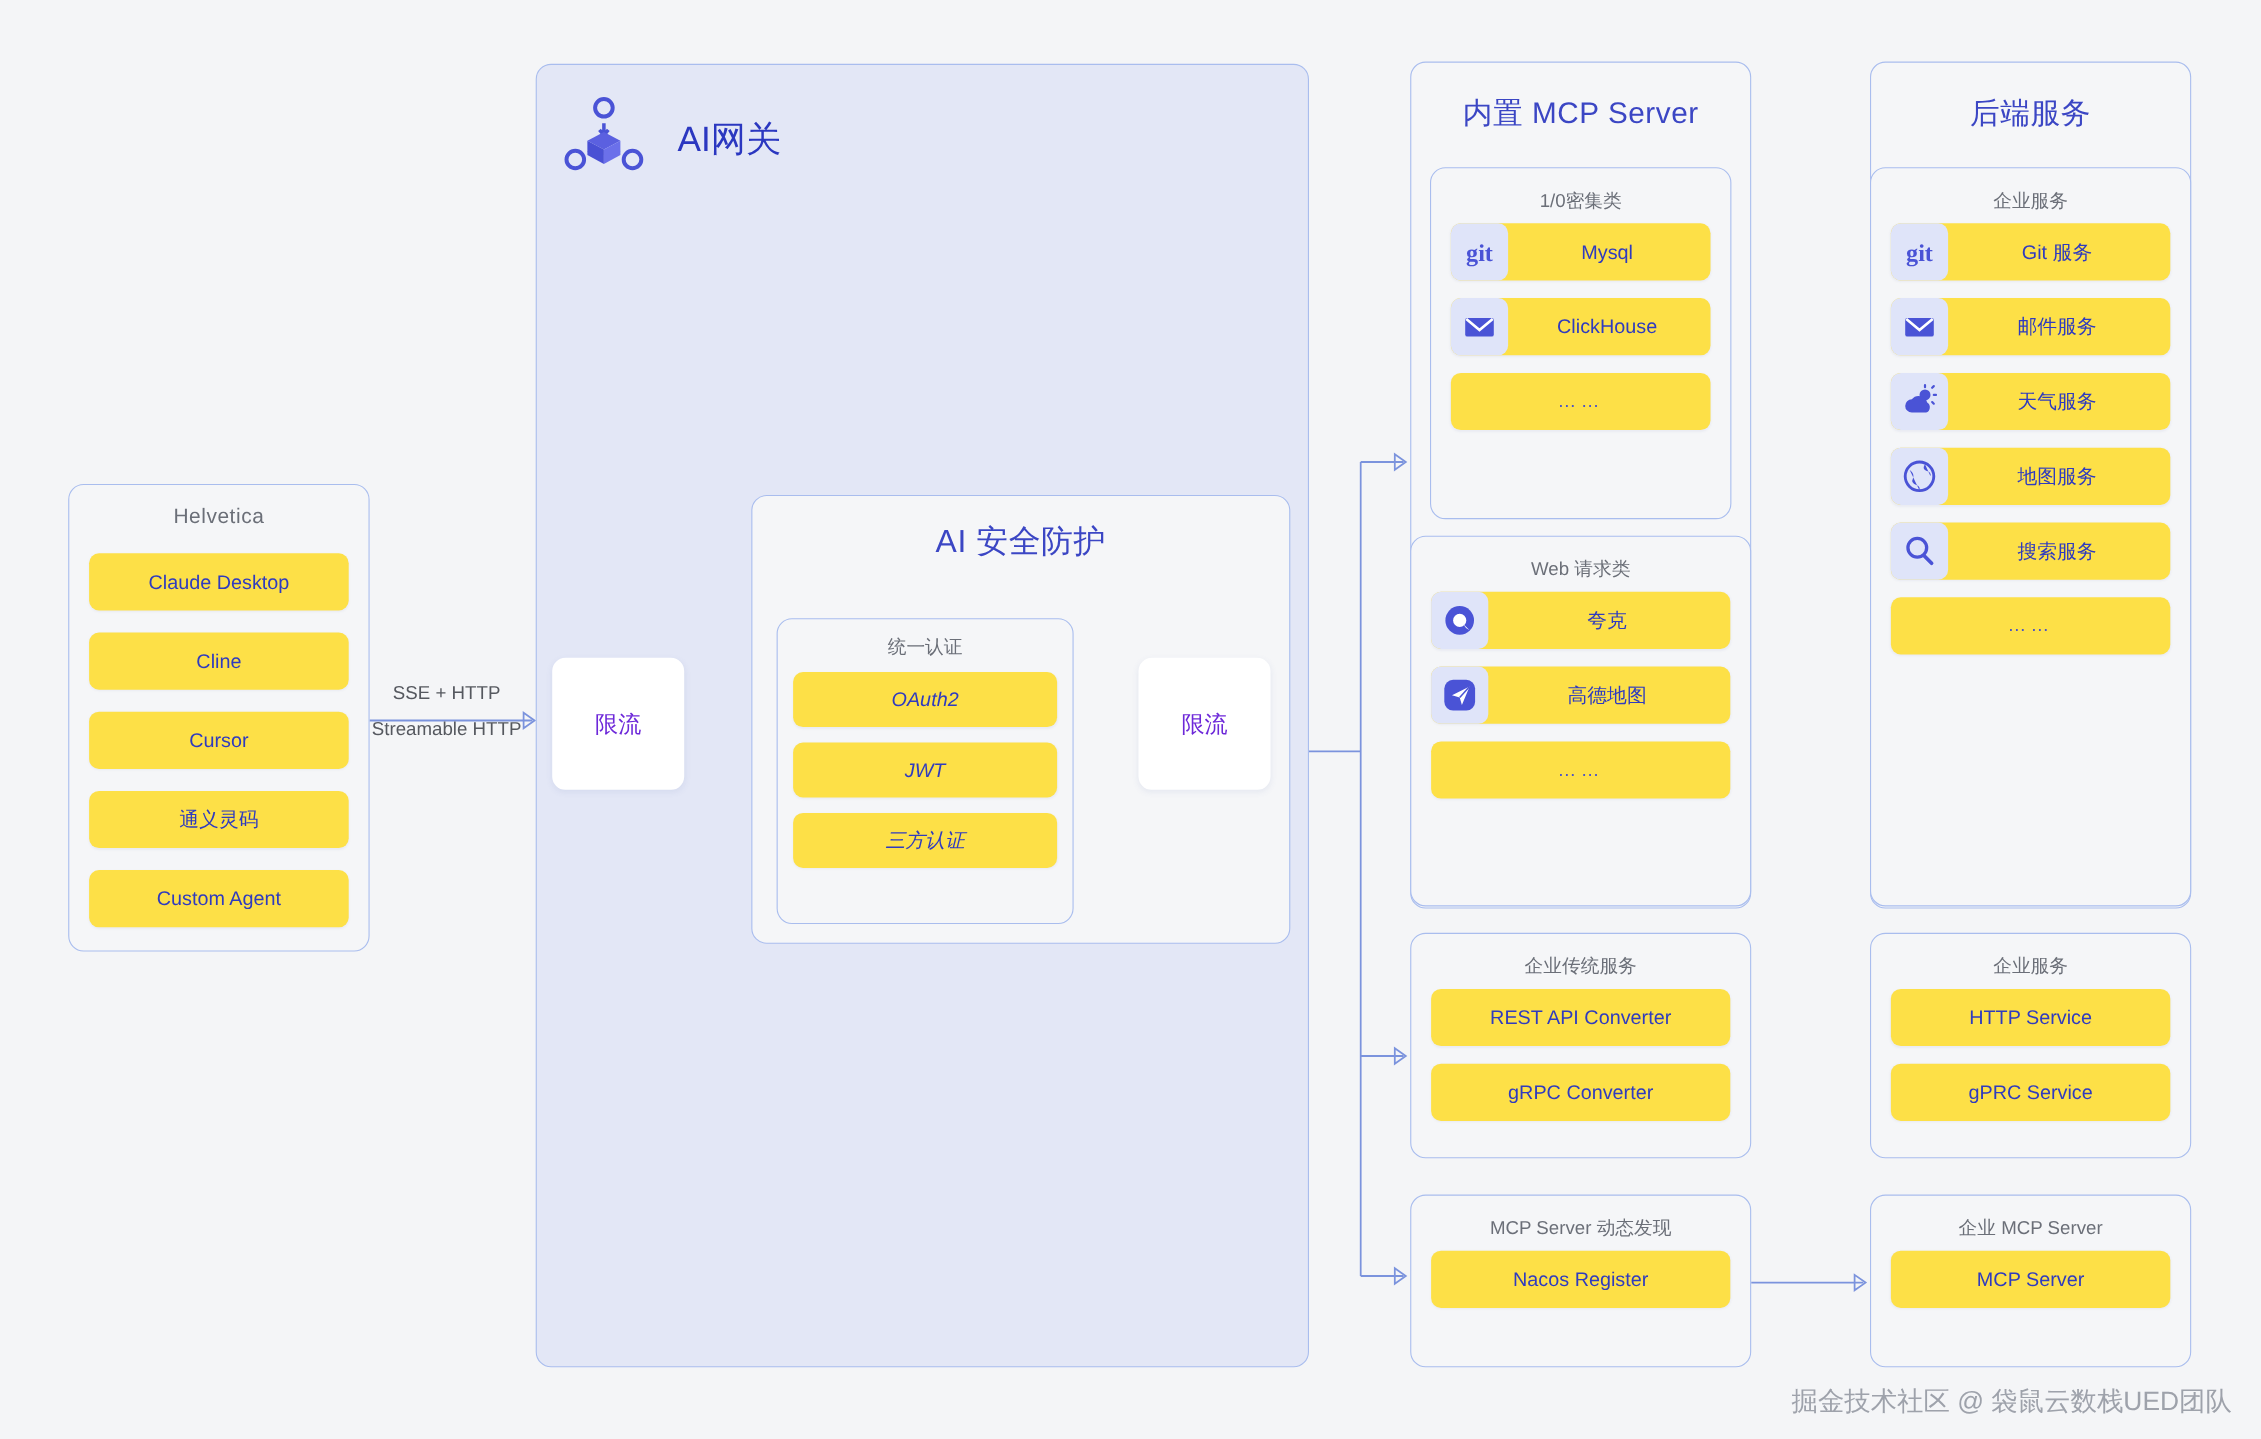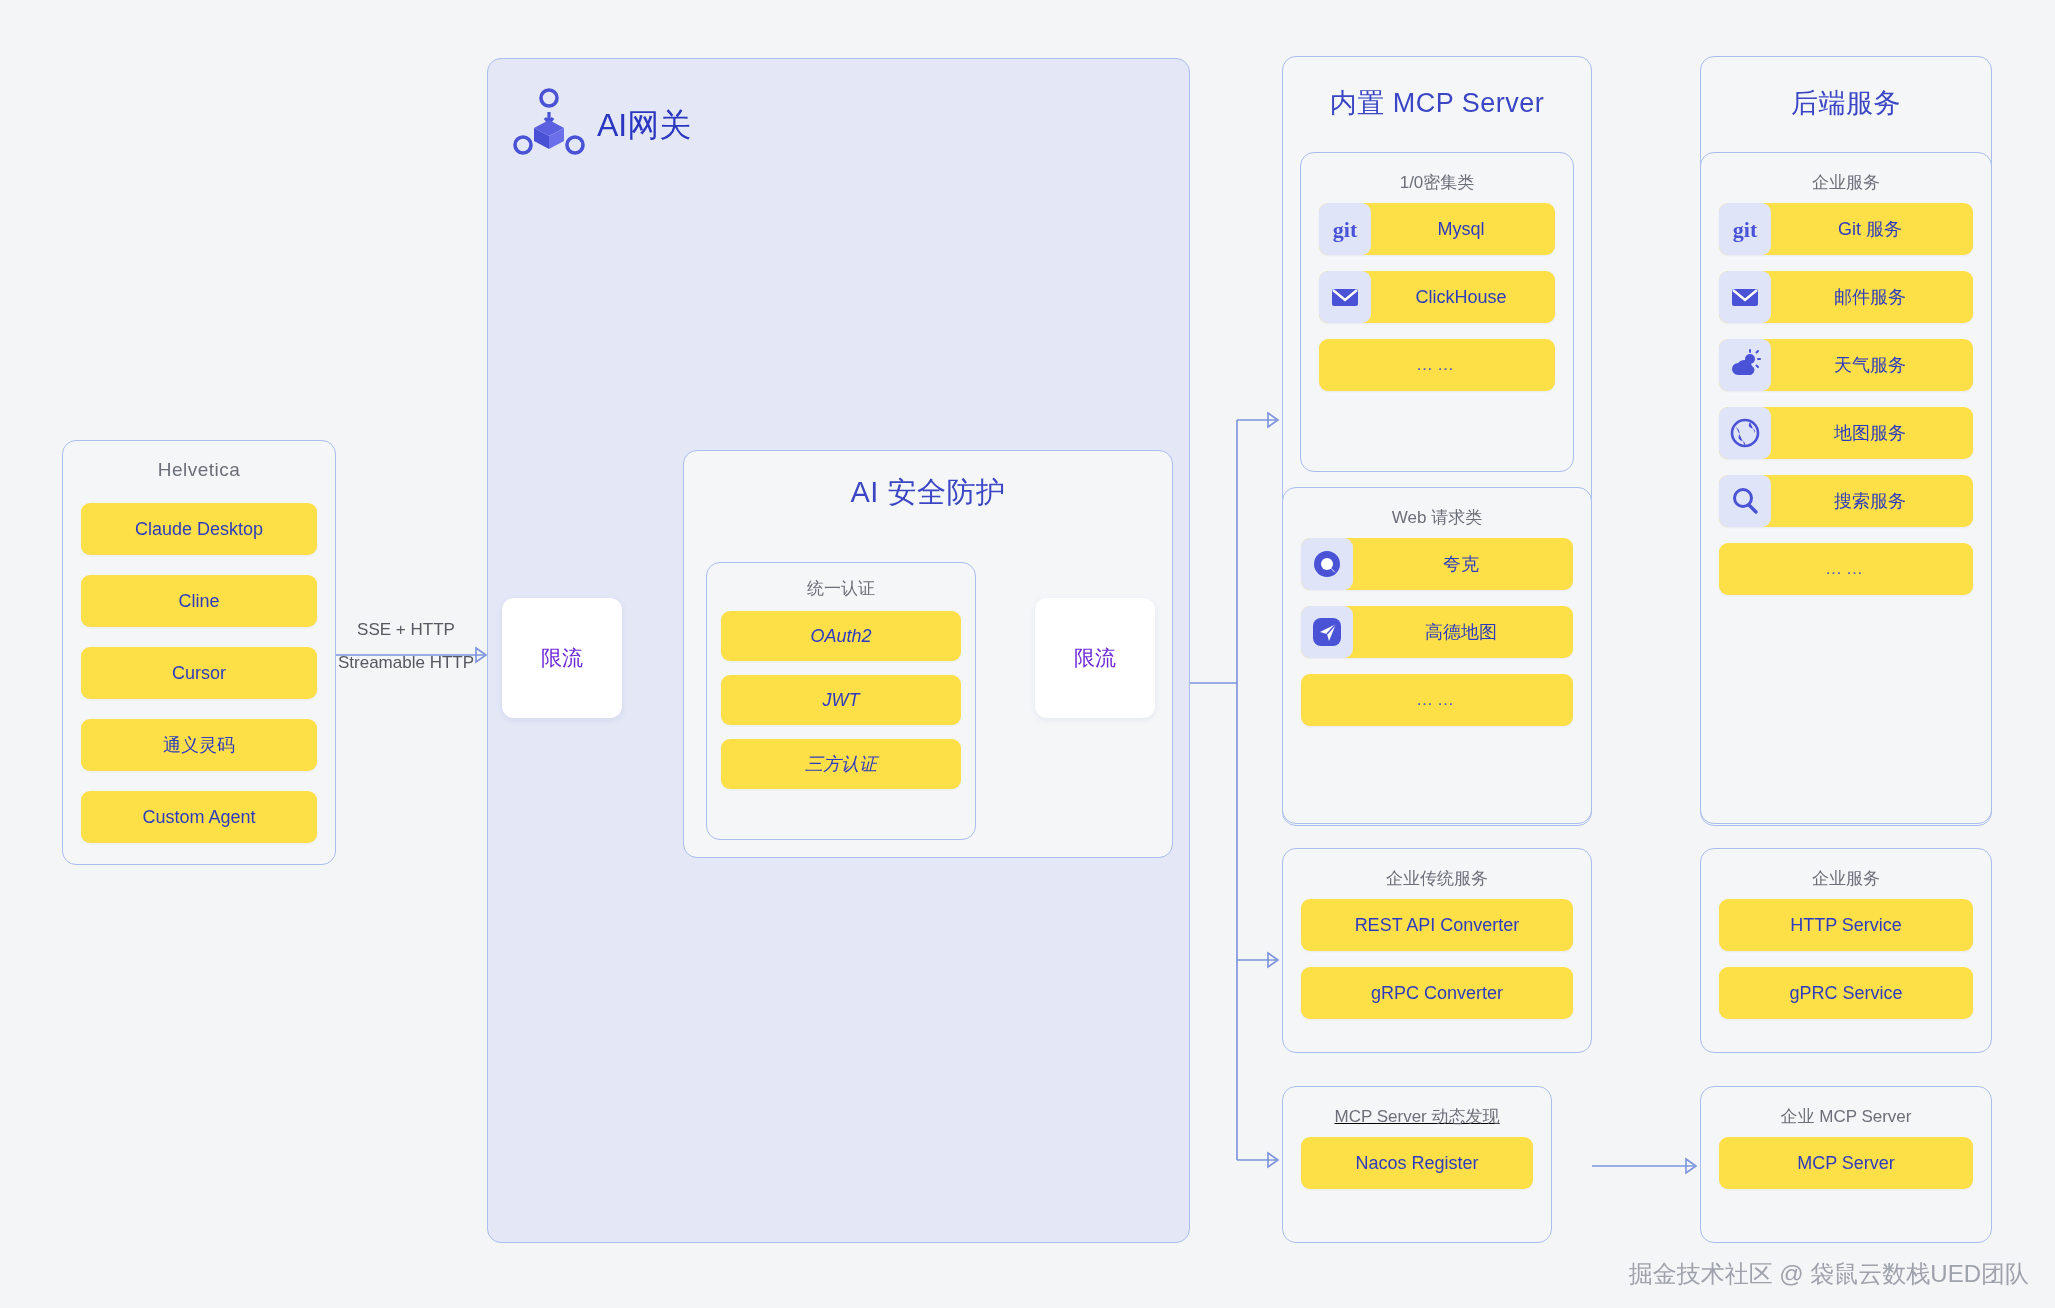--- a/index.html
+++ b/index.html
@@ -67,21 +67,21 @@
   #clients .chip { margin-bottom: 20px; }
 
   
   #proto-label {
     position: absolute; left: 331px; top: 613px; width: 150px;
     text-align: center; color: #55585f; font-size: 17px; line-height: 33px;
   }
 
   
   #gateway { left: 487px; top: 58px; width: 703px; height: 1185px; }
-  #gw-head { position: absolute; left: 24px; top: 28px; display: flex; align-items: center; gap: 11px; }
+  #gw-head { position: absolute; left: 24px; top: 28px; display: flex; align-items: center; gap: 30px; }
   #gw-head .gw-title { color: #2b37c0; font-size: 32px; }
 
   #ratelimit-in  { left: 502px; top: 598px; width: 120px; height: 120px; }
   #ratelimit-out { left: 1035px; top: 598px; width: 120px; height: 120px; }
   .solo-box {
     position: absolute; background: #fff; border-radius: 12px;
     display: flex; align-items: center; justify-content: center;
     color: #6d28d9; font-size: 21px;
     box-shadow: 0 2px 6px rgba(90,110,180,.10);
   }
@@ -92,21 +92,21 @@
   #auth .group-title { margin-top: 14px; }
   #auth .chip-list { position: absolute; left: 14px; right: 14px; top: 48px; font-style: italic; }
   #auth .chip { margin-bottom: 14px; height: 50px; }
 
   
   #mcp { left: 1282px; top: 56px; width: 310px; height: 770px; }
   #mcp .panel-title { margin-top: 28px; }
   #io-group  { left: 1300px; top: 152px; width: 274px; height: 320px; }
   #web-group { left: 1282px; top: 487px; width: 310px; height: 337px; }
   #legacy    { left: 1282px; top: 848px; width: 310px; height: 205px; }
-  #discovery { left: 1282px; top: 1086px; width: 270px; height: 157px; text-decoration: underline; }
+  #discovery { left: 1282px; top: 1086px; width: 310px; height: 157px; }
 
   .sub-group .group-title { margin-top: 18px; }
   .sub-group .chip-list { position: absolute; left: 18px; right: 18px; top: 50px; }
   .sub-group .chip { margin-bottom: 16px; }
 
   
   #backend { left: 1700px; top: 56px; width: 292px; height: 770px; }
   #backend .panel-title { margin-top: 28px; }
   #ent-a { left: 1700px; top: 152px; width: 292px; height: 672px; }
   #ent-b { left: 1700px; top: 848px; width: 292px; height: 205px; }

